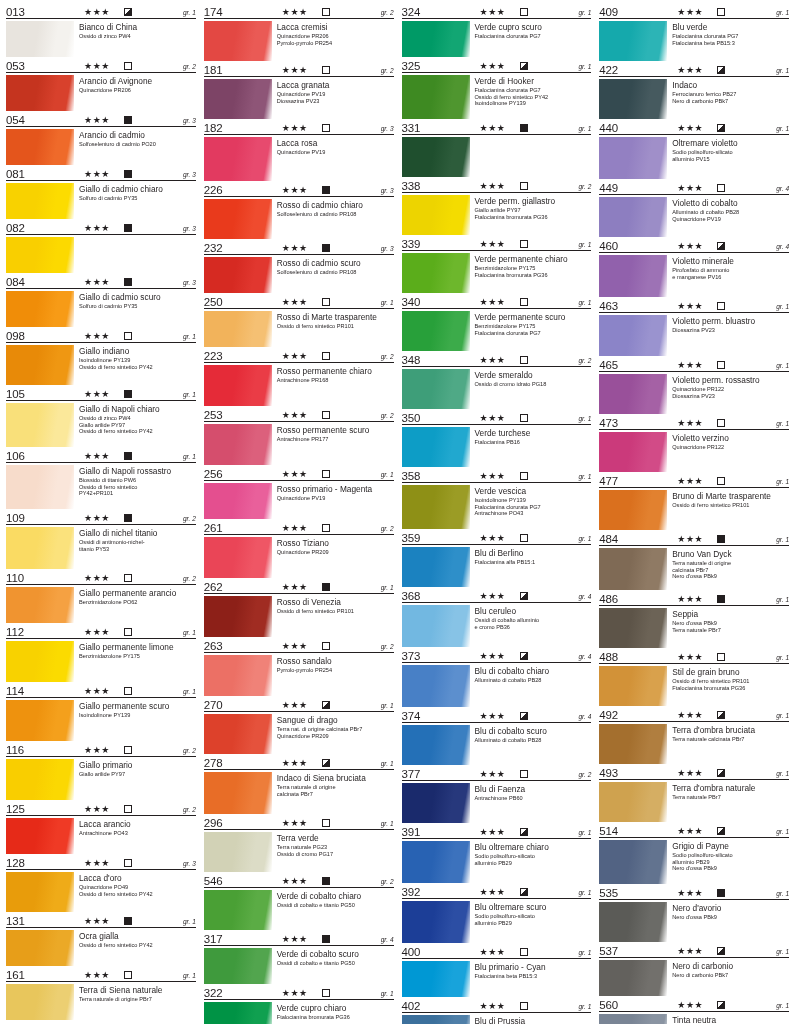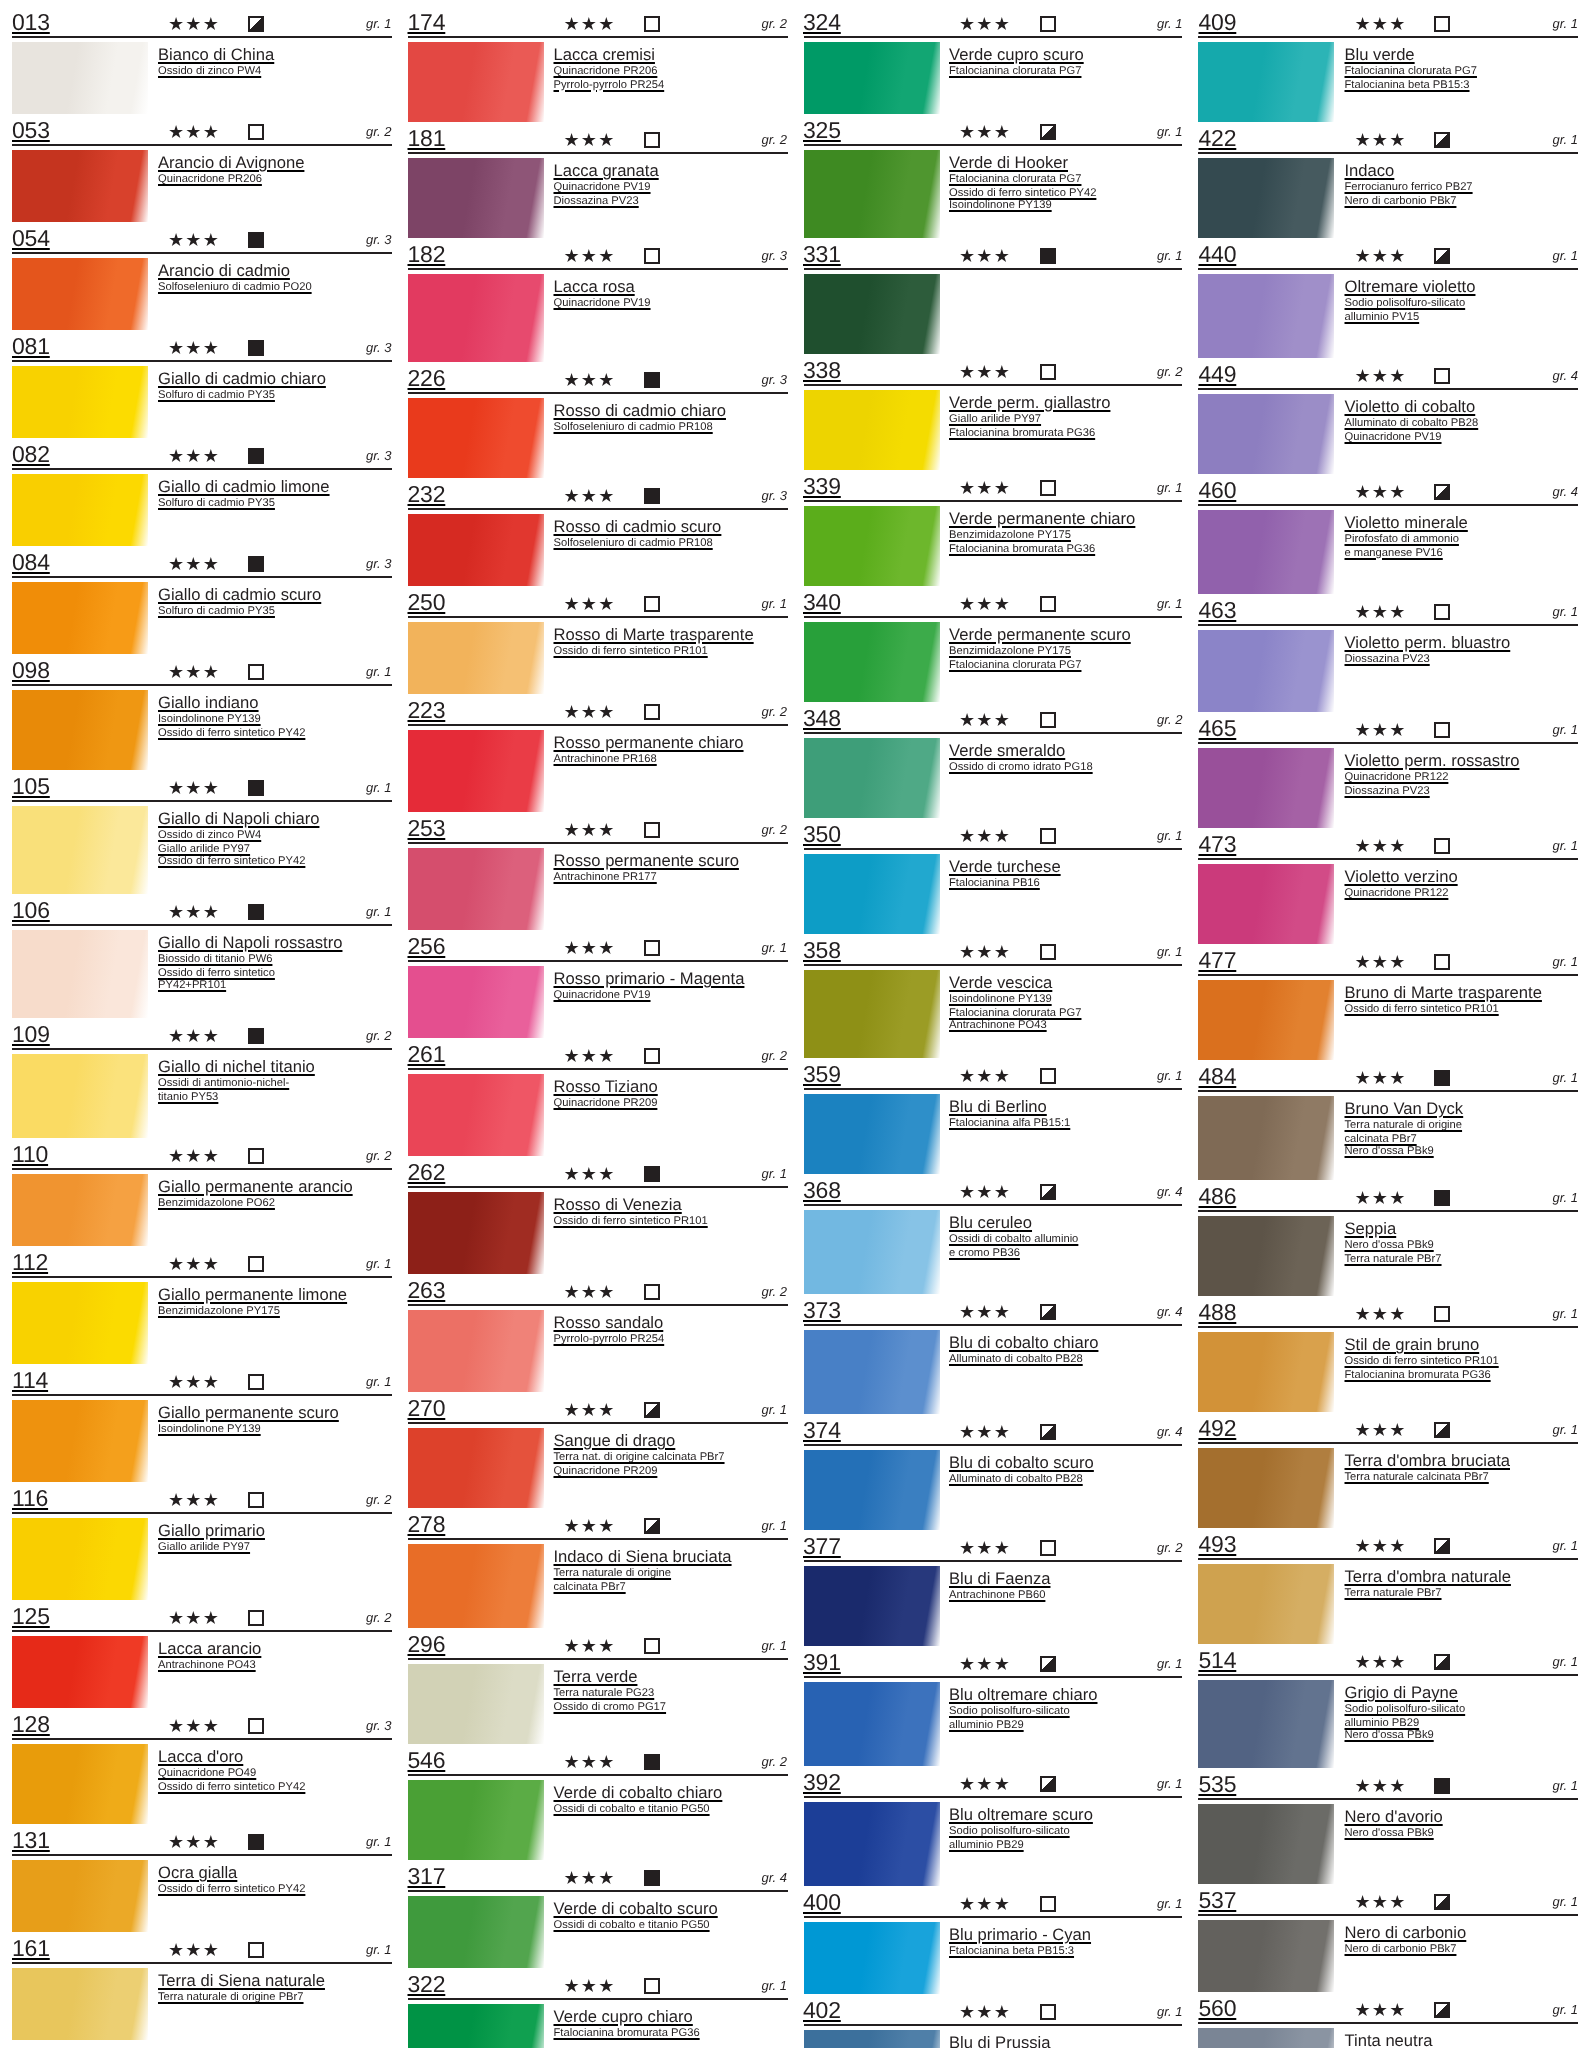--- a/index.html
+++ b/index.html
@@ -15,21 +15,20 @@
     height: 1024px;
     display: flex;
     flex-direction: row;
     padding: 4px 2px 2px 2px;
   }
   .column {
     width: 198px;
     display: flex;
     flex-direction: column;
     padding: 0 4px;
-    text-decoration: underline;
   }
   .swatch-entry {
     position: relative;
     margin-bottom: 1px;
   }
   .entry-header {
     position: relative;
     height: 15px;
     display: flex;
     align-items: flex-end;
@@ -184,26 +183,20 @@
       </div>
       <div class="swatch-entry">
         <div class="entry-header">
           <span class="code">082</span>
           <span class="rating">★★★</span>
           <span class="opacity-box opaque"></span>
           <span class="series">gr. 3</span>
         </div>
         <div class="entry-body">
           <div class="swatch" style="height: 36px; background: linear-gradient(100deg, rgb(249, 207, 0) 0%, rgb(249, 207, 0) 45%, rgb(252, 217, 0) 72%, rgb(252, 217, 0) 88%, rgb(255, 255, 255) 100%);"></div>
-          <div class="info">
-            <div class="pigment-name">Giallo di cadmio limone</div>
-            <div class="composition">
-              <div>Solfuro di cadmio PY35</div>
-            </div>
-          </div>
         </div>
       </div>
       <div class="swatch-entry">
         <div class="entry-header">
           <span class="code">084</span>
           <span class="rating">★★★</span>
           <span class="opacity-box opaque"></span>
           <span class="series">gr. 3</span>
         </div>
         <div class="entry-body">

